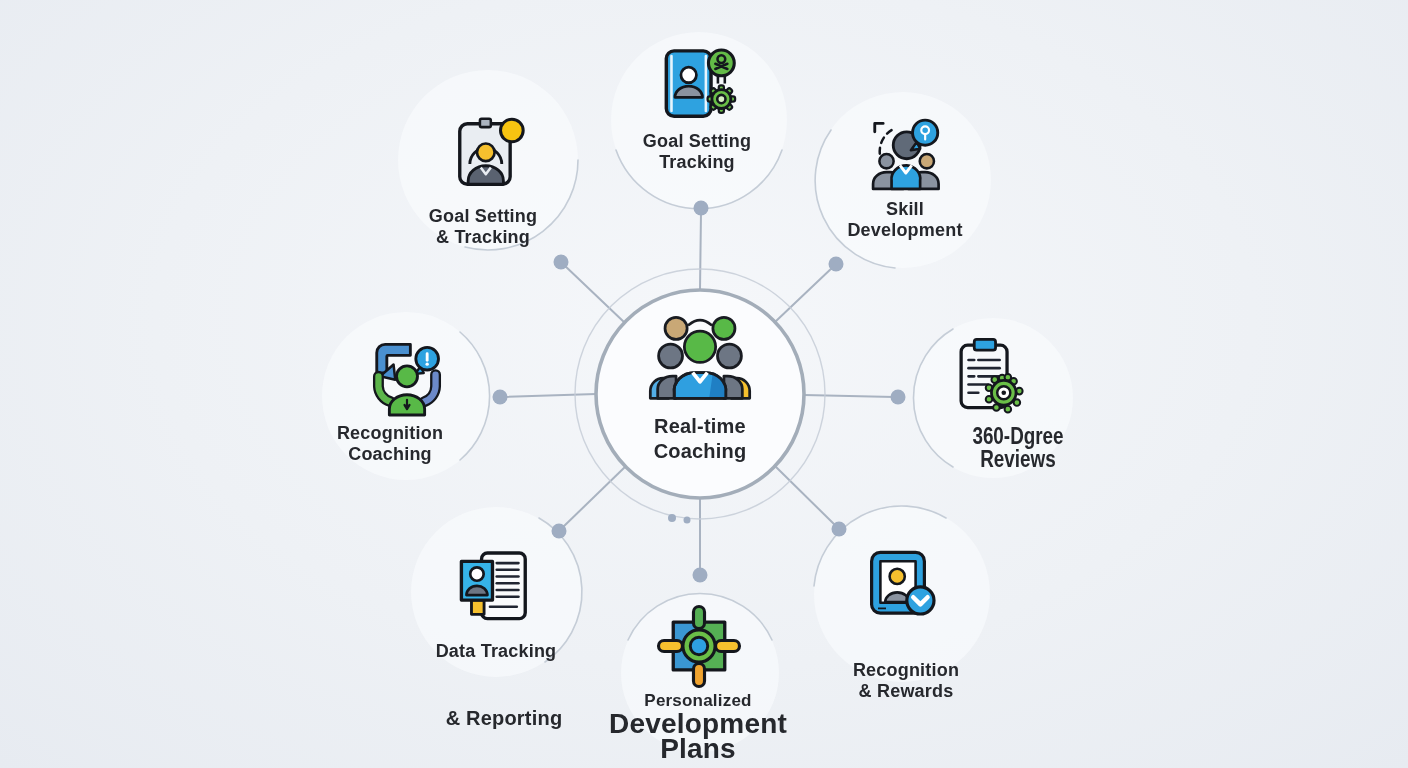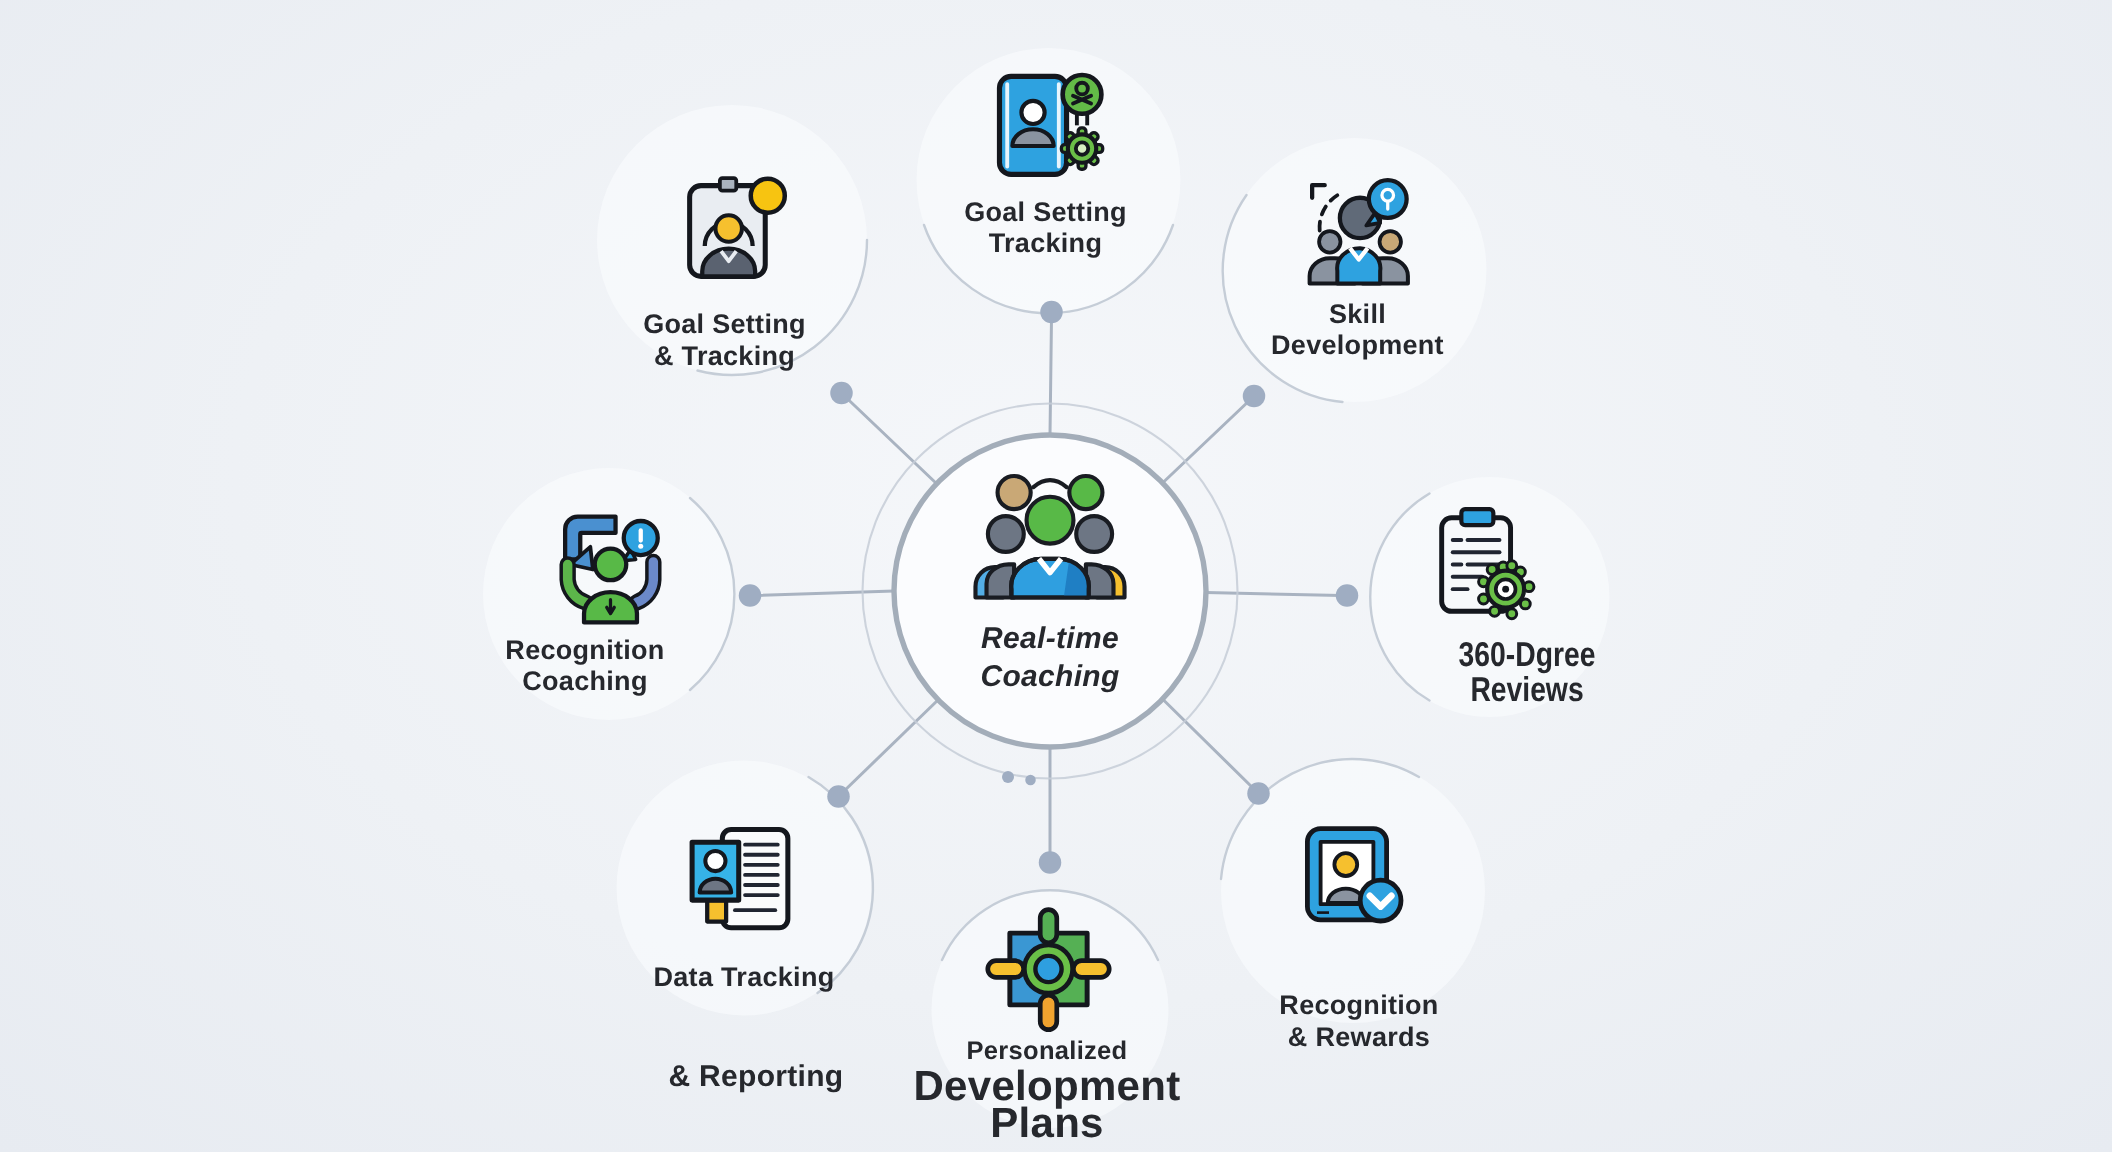--- a/index.html
+++ b/index.html
@@ -93,21 +93,21 @@
         <path d="M14 96 v-10 a16 14 0 0 1 16 -14 h4 v24 z" fill="#6d7684"></path>
         <path d="M106 96 v-10 a16 14 0 0 0 -16 -14 h-4 v24 z" fill="#6d7684"></path>
         <circle cx="60" cy="40" r="17" fill="#58b947"></circle>
         <path d="M32 96 v-6 a22 20 0 0 1 22 -22 h12 a22 20 0 0 1 22 22 v6 z" fill="#2f9fe0"></path>
         <path d="M74 68 a22 20 0 0 1 14 22 v6 h-18 z" fill="#1f7fc4" stroke="none"></path>
         <path d="M32 96 v-6 a22 20 0 0 1 22 -22 h12 a22 20 0 0 1 22 22 v6 z" fill="none"></path>
         <path d="M52 68 l8 10 8 -10" fill="none" stroke="#fff" stroke-width="4"></path>
       </g>
     </svg>
   </div>
-  <div class="node-label center-label" style="left:597px;top:414px;width:206px;font-style:italic;">
+  <div class="node-label center-label" style="left:597px;top:414px;width:206px;">
     <div>Real-time</div>
     <div>Coaching</div>
   </div>
 
   <div class="icon-box" style="left:656px;top:44px;width:86px;height:86px;">
     <svg width="86" height="86" viewBox="0 0 100 100">
       <g stroke="#14171d" stroke-linejoin="round">
         <rect x="12" y="8" width="52" height="76" rx="9" fill="#2ea2e0" stroke-width="4"></rect>
         <path d="M18 14 v64" stroke="#e8f5fd" stroke-width="3" stroke-linecap="round"></path>
         <path d="M58 14 v64" stroke="#e8f5fd" stroke-width="3" stroke-linecap="round"></path>

